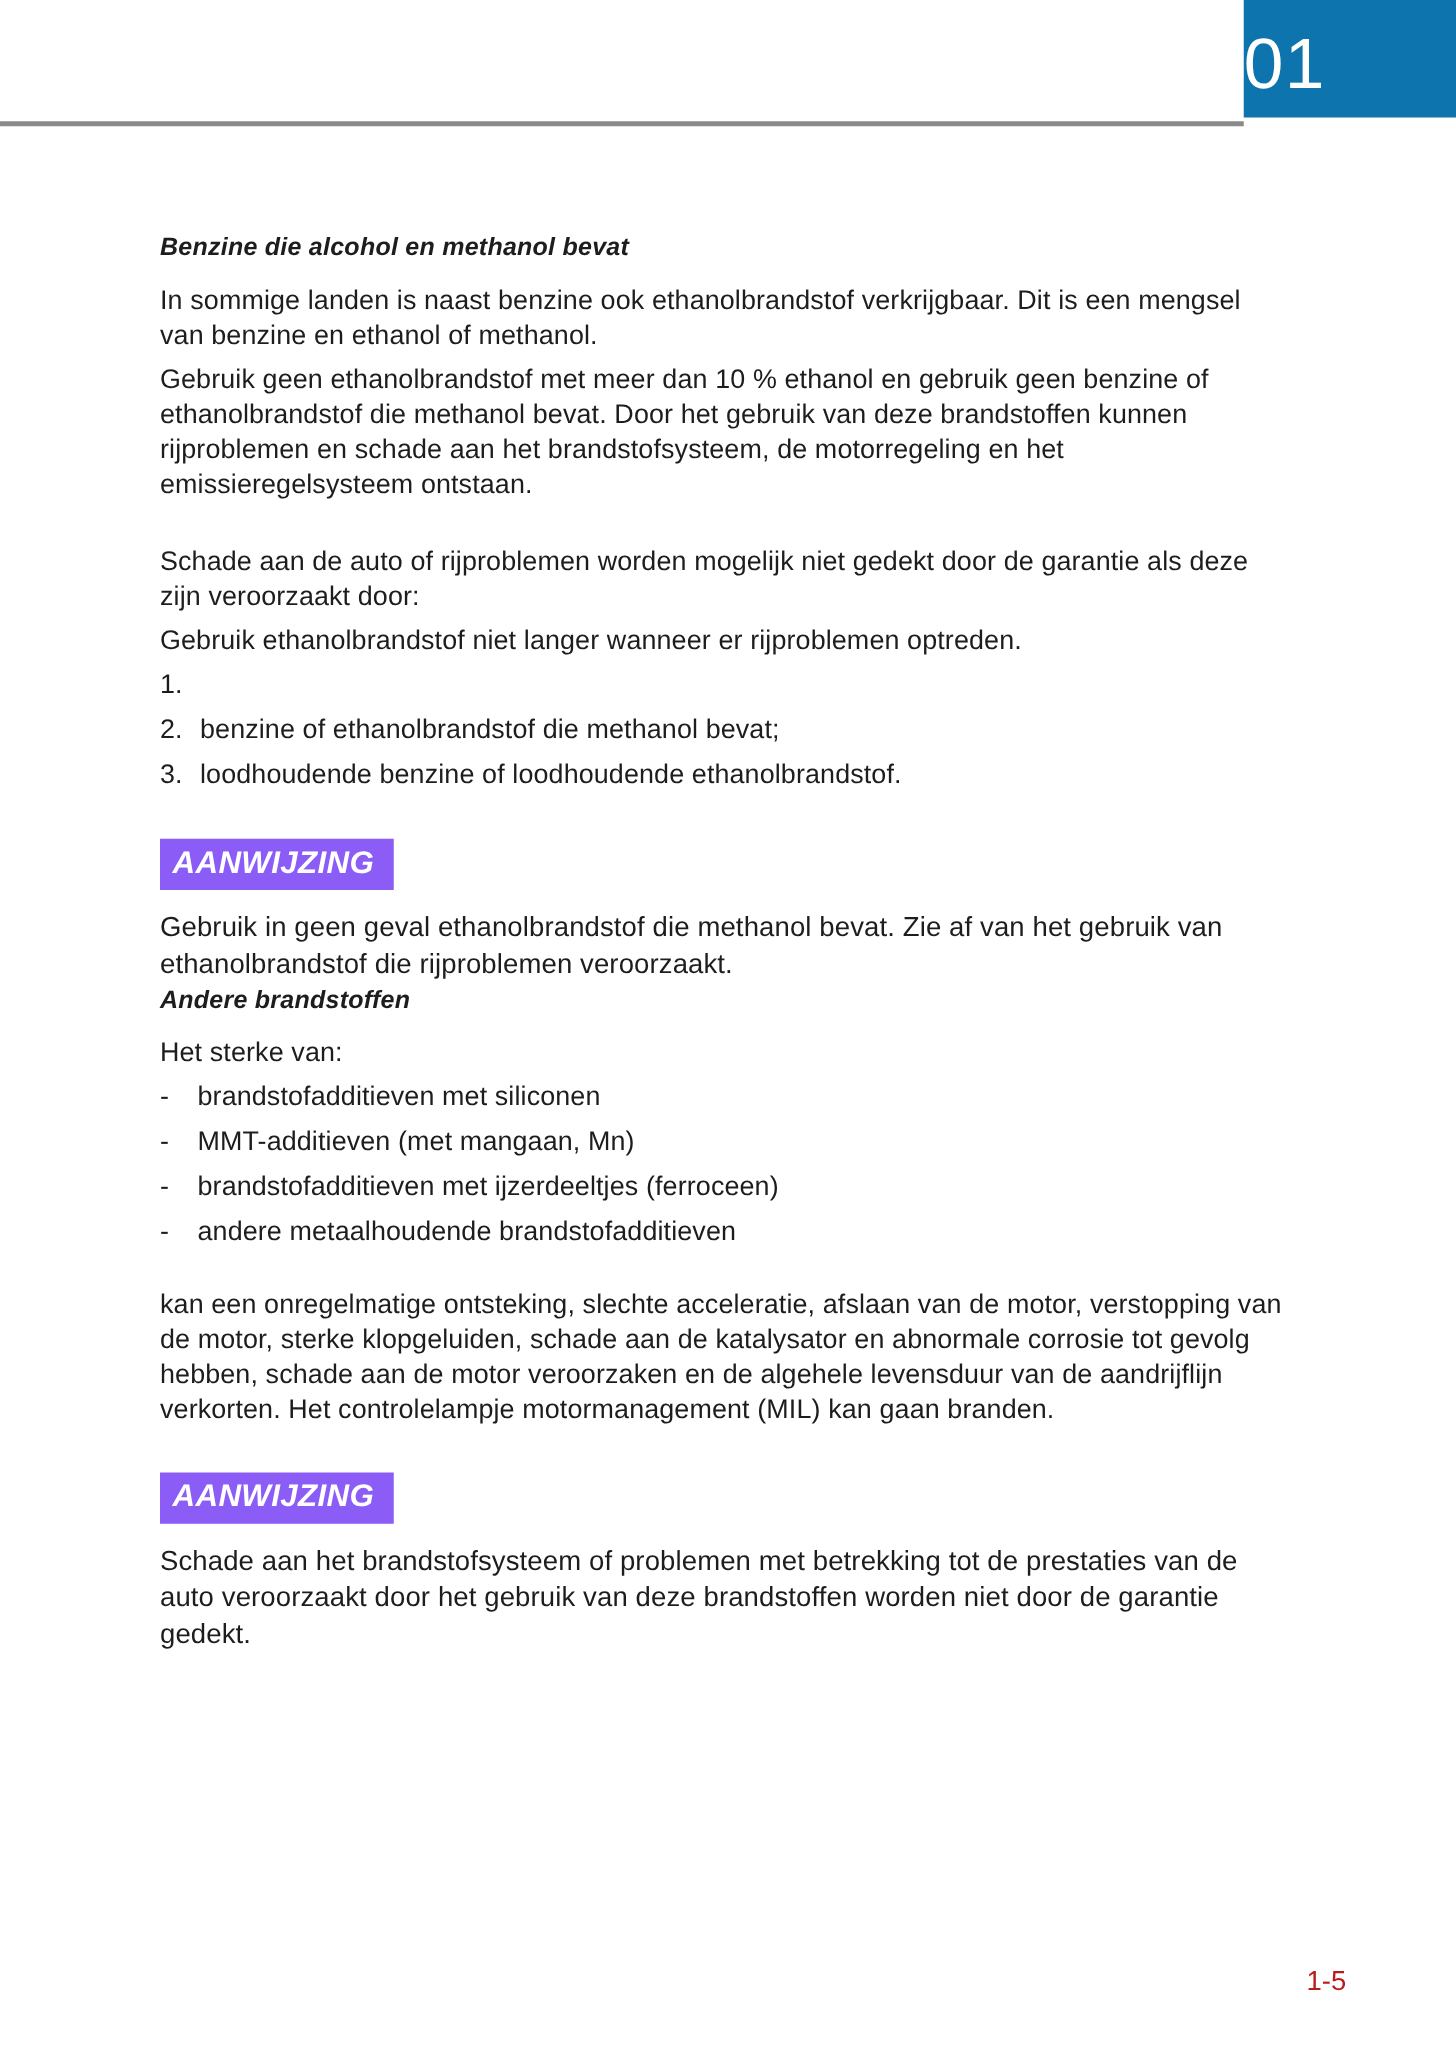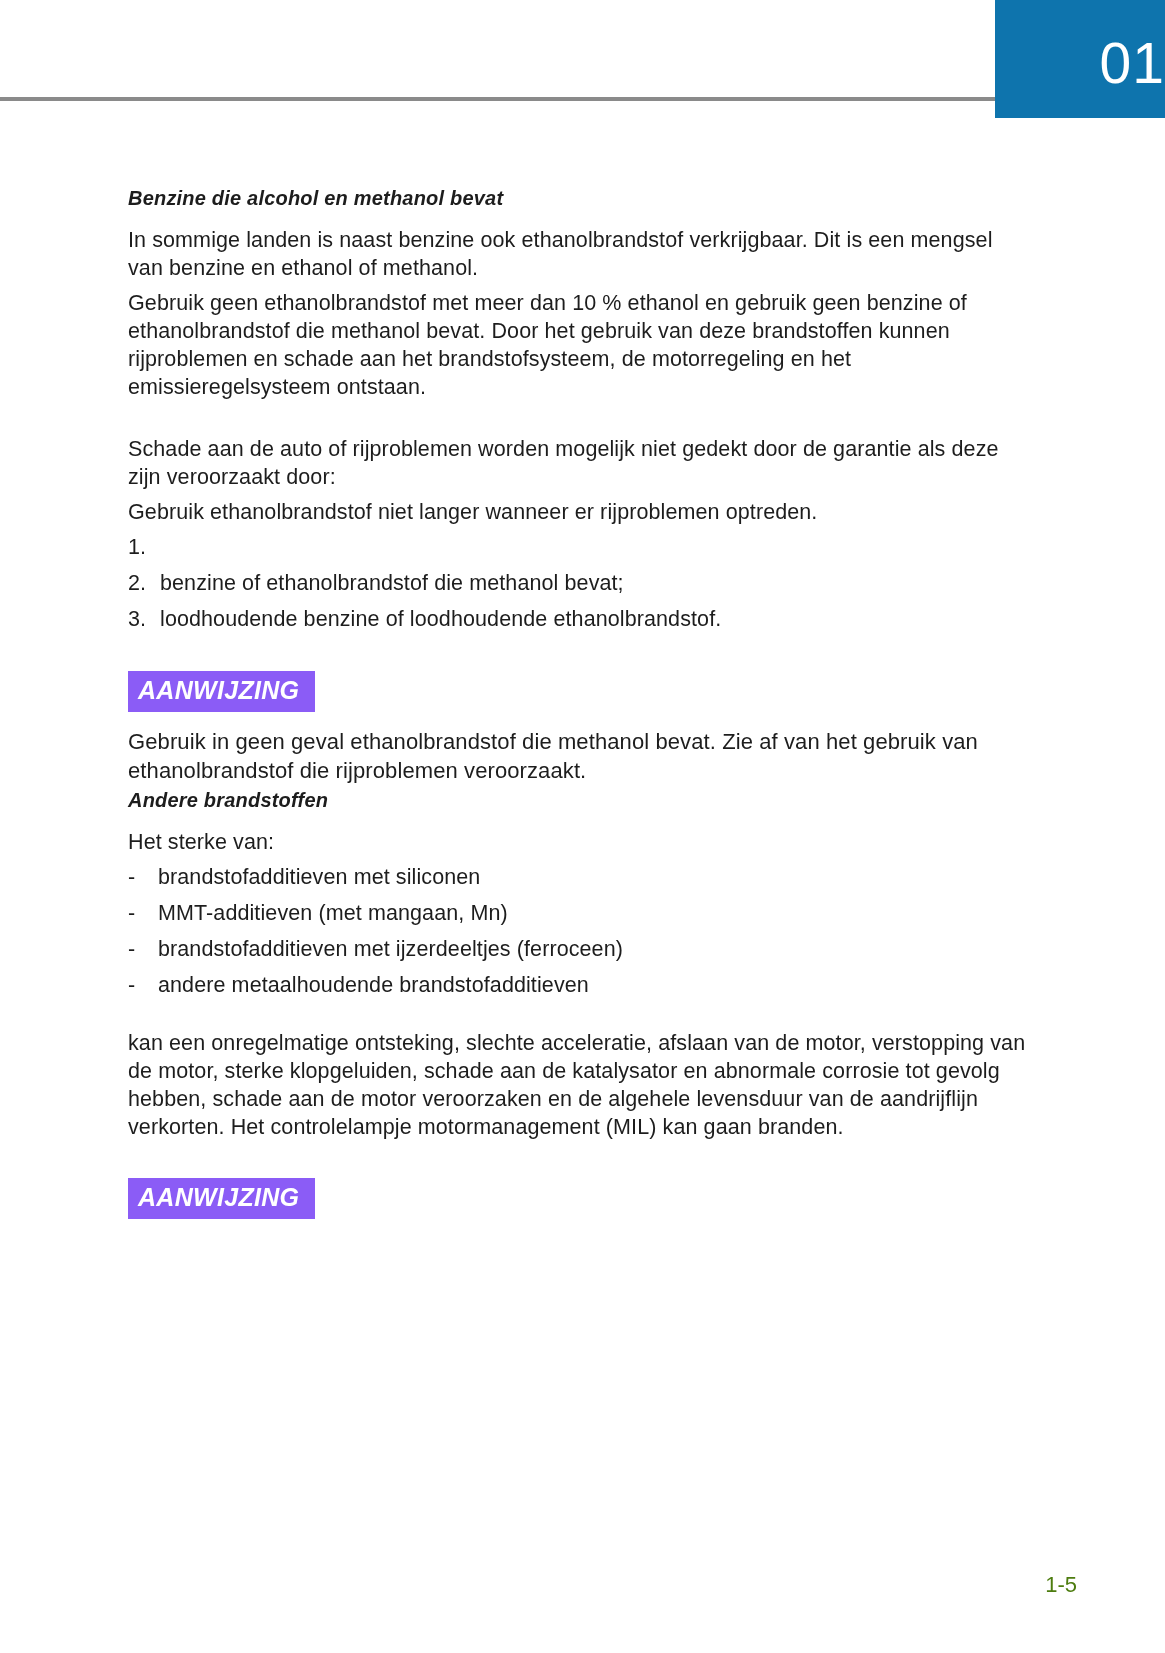--- a/index.html
+++ b/index.html
@@ -5,22 +5,22 @@
   html,body{margin:0;padding:0;}
   body{
     width:1165px;height:1653px;position:relative;background:#ffffff;
     font-family:"Liberation Sans","DejaVu Sans",sans-serif;color:#1d1d1d;
     overflow:hidden;
   }
   .header-rule{
     position:absolute;top:97px;left:0;width:995px;height:4px;background:#8a8a8a;
   }
   .chapter-tab{
-    position:absolute;top:0;left:995px;width:170px;height:118px;background:#0e74ad;
-    color:#ffffff;display:flex;align-items:center;justify-content:flex-end;
+    position:absolute;top:0;left:995px;width:170px;height:94px;background:#0e74ad;
+    color:#ffffff;display:flex;align-items:center;justify-content:flex-start;
     font-size:57px;font-weight:normal;box-sizing:border-box;padding-top:8px;
     letter-spacing:1px;
   }
   .content{
     position:absolute;left:128px;top:183px;width:900px;
   }
   .sec-heading{
     font-size:20px;font-weight:bold;font-style:italic;color:#1d1d1d;
     margin:0 0 13px 0;line-height:30px;letter-spacing:0.2px;
   }
@@ -39,21 +39,21 @@
     font-size:25px;font-weight:bold;font-style:italic;
     padding:5px 16px 7px 10px;margin:30px 0 15px 0;letter-spacing:0.3px;
   }
   .notice-text{
     font-size:22px;line-height:29px;font-weight:normal;margin:0;letter-spacing:0.1px;
   }
   .sec2-heading{}
   .intro-p{margin-bottom:7px;}
   .long-p{margin-top:30px;}
   .page-number{
-    position:absolute;top:1572px;right:88px;font-size:22px;color:#4d7c0f;
+    position:absolute;top:1572px;right:88px;font-size:22px;color:#b91c1c;
   }
 </style>
 </head>
 <body>
 
 <div class="header-rule"></div>
 <div class="chapter-tab">
   <span>01</span>
 </div>
 
@@ -104,17 +104,18 @@
       <li>
         <span class="marker">-</span>
         <span>andere metaalhoudende brandstofadditieven</span>
       </li>
     </ul>
     <p class="body-p long-p">kan een onregelmatige ontsteking, slechte acceleratie, afslaan van de motor, verstopping van de motor, sterke klopgeluiden, schade aan de katalysator en abnormale corrosie tot gevolg hebben, schade aan de motor veroorzaken en de algehele levensduur van de aandrijflijn verkorten. Het controlelampje motormanagement (MIL) kan gaan branden.</p>
   </section>
 
   <section>
     <div class="notice-badge">AANWIJZING</div>
+    <p class="notice-text">Schade aan het brandstofsysteem of problemen met betrekking tot de prestaties van de auto veroorzaakt door het gebruik van deze brandstoffen worden niet door de garantie gedekt.</p>
   </section>
 
 </div>
 
 <div class="page-number">1-5</div>
 
 </body></html>

